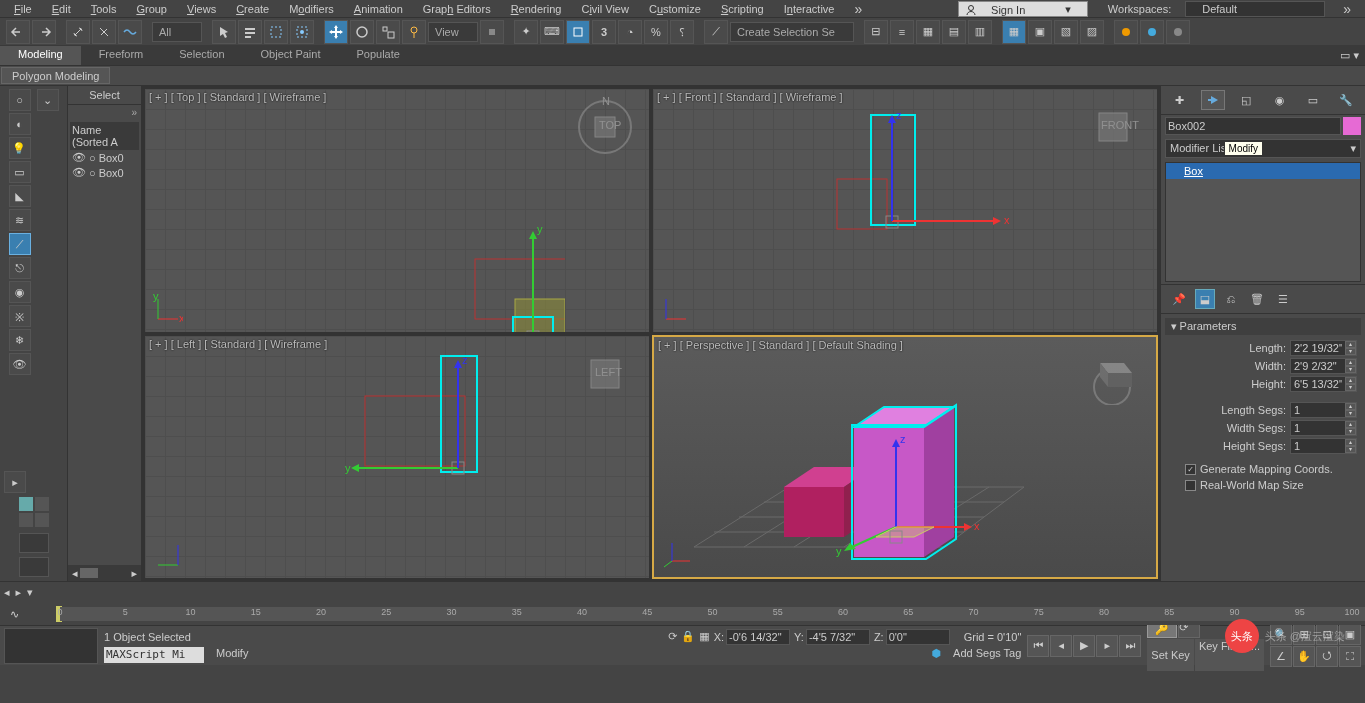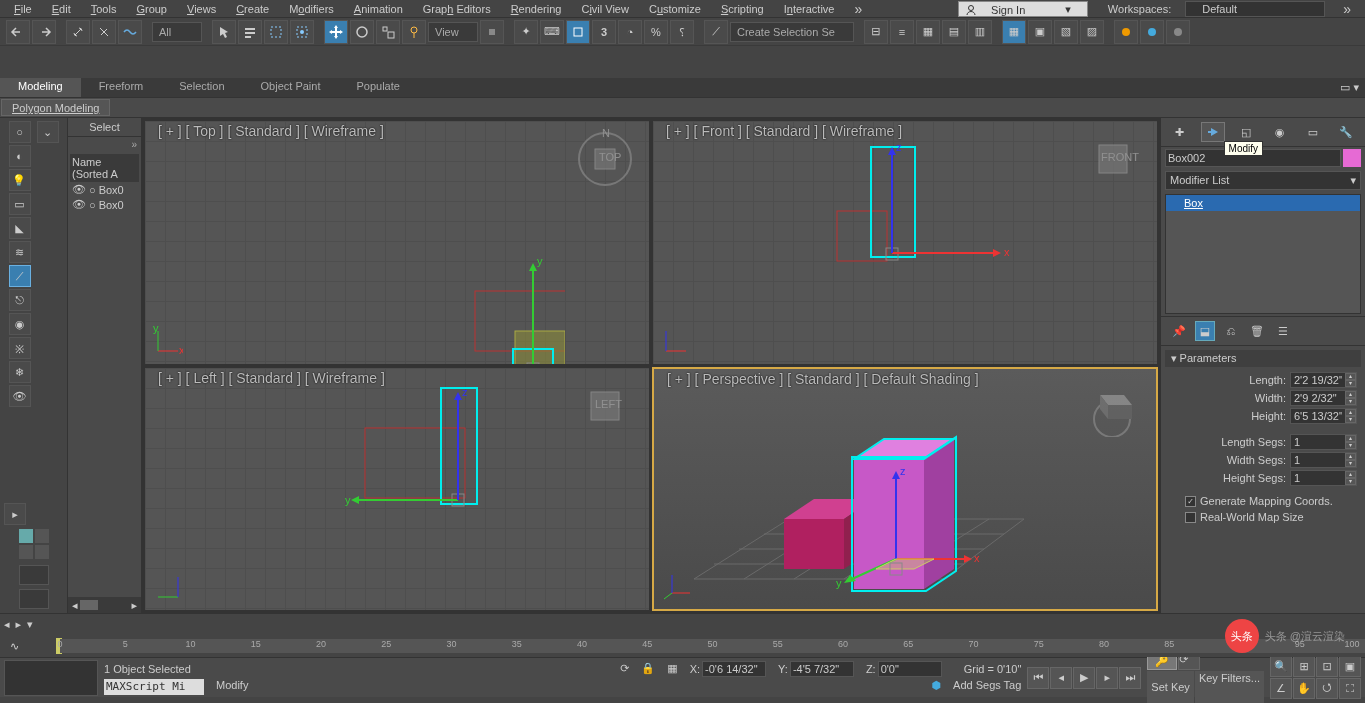--- a/index.html
+++ b/index.html
@@ -13,47 +13,47 @@
 .signin svg { margin-right:4px; }
 .wksp { display:flex; align-items:center; gap:4px; margin-left:6px;}
 .wksp .sel { background:#333; padding:1px 20px 1px 6px; border:1px solid #555; min-width:140px;}
 
 .tbar { display:flex; height:28px; background:#444; padding:2px 6px; align-items:center; gap:2px; border-bottom:1px solid #3a3a3a;}
 .tbar .btn, .tbar2 .btn { width:24px; height:24px; display:flex; align-items:center; justify-content:center; background:#4a4a4a; border:1px solid #555; cursor:pointer;}
 .tbar .btn.active { background:#3a7fb0; }
 .tbar .dd { background:#3a3a3a; color:#aaa; padding:2px 18px 2px 6px; min-width:50px; border:1px solid #555; height:20px; line-height:15px;}
 .tbar .sep { width:6px; }
 
-.ribbon { display:flex; height:20px; background:#3a3a3a; border-bottom:1px solid #333;margin-top:32px;}
+.ribbon { display:flex; height:20px; background:#3a3a3a; border-bottom:1px solid #333;}
 .ribbon .tab { padding:2px 18px; cursor:pointer; color:#aaa;}
 .ribbon .tab.active { background:#555; color:#fff;}
 .ribbon .last { margin-left:auto; padding:2px 6px; display:flex; align-items:center;}
 .subribbon { display:flex; height:20px; background:#4a4a4a; border-bottom:1px solid #333;}
-.subribbon .tab { padding:2px 10px; background:#555; border:1px solid #666; margin:1px;text-decoration:underline;}
+.subribbon .tab { padding:2px 10px; background:#555; border:1px solid #666; margin:1px;}
 
 .main { display:flex; height:495px; background:#444; }
 .leftdock { width:67px; background:#444; display:flex; flex-direction:column; align-items:center; }
 .leftdock .btn { width:22px; height:22px; margin:1px; background:#4a4a4a; border:1px solid #555; display:flex; align-items:center; justify-content:center;}
 .leftdock .btn.active { background:#3a7fb0; border-color:#6ab0e0;}
 .leftdock .grid4 { width:30px; height:30px; display:grid; grid-template:1fr 1fr/1fr 1fr; gap:2px; margin-top:auto; margin-bottom:6px;}
 .leftdock .grid4 div{background:#555;}
 .leftdock .grid4 div.on{background:#6aa;}
 .leftdock .sq { width:30px; height:20px; background:#3a3a3a; margin-bottom:4px; border:1px solid #555;}
 
 .selpanel { width:75px; background:#4a4a4a; display:flex; flex-direction:column; border-left:1px solid #333; border-right:1px solid #333;}
 .selpanel .hdr { text-align:center; padding:3px; border-bottom:1px solid #333; color:#ccc;}
 .selpanel .list { flex:1; font-size:10px; padding:2px;}
 .selpanel .row { display:flex; align-items:center; gap:3px; padding:1px 2px;}
 .selpanel .scroll { height:16px; background:#3a3a3a; display:flex; align-items:center; padding:0 4px; gap:2px;}
 .selpanel .scroll .thumb{width:18px;height:10px;background:#666;}
 
 .viewports { flex:1; display:grid; grid-template:1fr 1fr/1fr 1fr; gap:2px; padding:2px; background:#333;}
 .vp { background:#555; position:relative; overflow:hidden; border:1px solid #333;}
 .vp.active { border:2px solid #d6a946;}
-.vp .label { position:absolute; top:2px; left:13px; color:#bbb; font-size:14px; z-index:5; text-shadow:0 0 2px #000;}
+.vp .label { position:absolute; top:2px; left:4px; color:#bbb; font-size:11px; z-index:5; text-shadow:0 0 2px #000;}
 .vp .grid { position:absolute; inset:0; background:
   repeating-linear-gradient(#4e4e4e 0,#4e4e4e 1px,transparent 1px,transparent 20px),
   repeating-linear-gradient(90deg,#4e4e4e 0,#4e4e4e 1px,transparent 1px,transparent 20px),
   linear-gradient(#555,#555);}
 .vp .axis-ind { position:absolute; bottom:8px; left:8px; width:30px; height:30px;}
 .vp .viewcube { position:absolute; top:8px; right:14px; width:60px; height:60px; opacity:.7;}
 
 .cmdpanel { width:205px; background:#4a4a4a; display:flex; flex-direction:column; border-left:1px solid #333;}
 .cmdtabs { display:flex; gap:4px; padding:4px; justify-content:space-around; border-bottom:1px solid #333;}
 .cmdtabs .t { width:24px; height:20px; display:flex; align-items:center; justify-content:center; cursor:pointer;}
@@ -605,21 +605,21 @@
       <span class="tick" style="left:95%;">95</span>
       <span class="tick" style="left:99%;">100</span>
   </div>
 </div>
 
 <div class="status">
   <div style="display:flex; flex-direction:column; gap:2px;">
     <div class="thumb"></div>
   </div>
   <div style="display:flex; flex-direction:column; gap:2px; flex:1;">
-    <div style="display:flex; gap:12px; align-items:center;">
+    <div style="display:flex; gap:4px; align-items:center;">
       <span>1 Object Selected</span>
       <div style="flex:1;"></div>
       <span>⟳</span>
       <span>🔒</span>
       <span>▦</span>
       <div class="coord">
           <span>X:</span>
           <input value="-0'6 14/32&quot;" style="">
         </div>
       <div class="coord">

